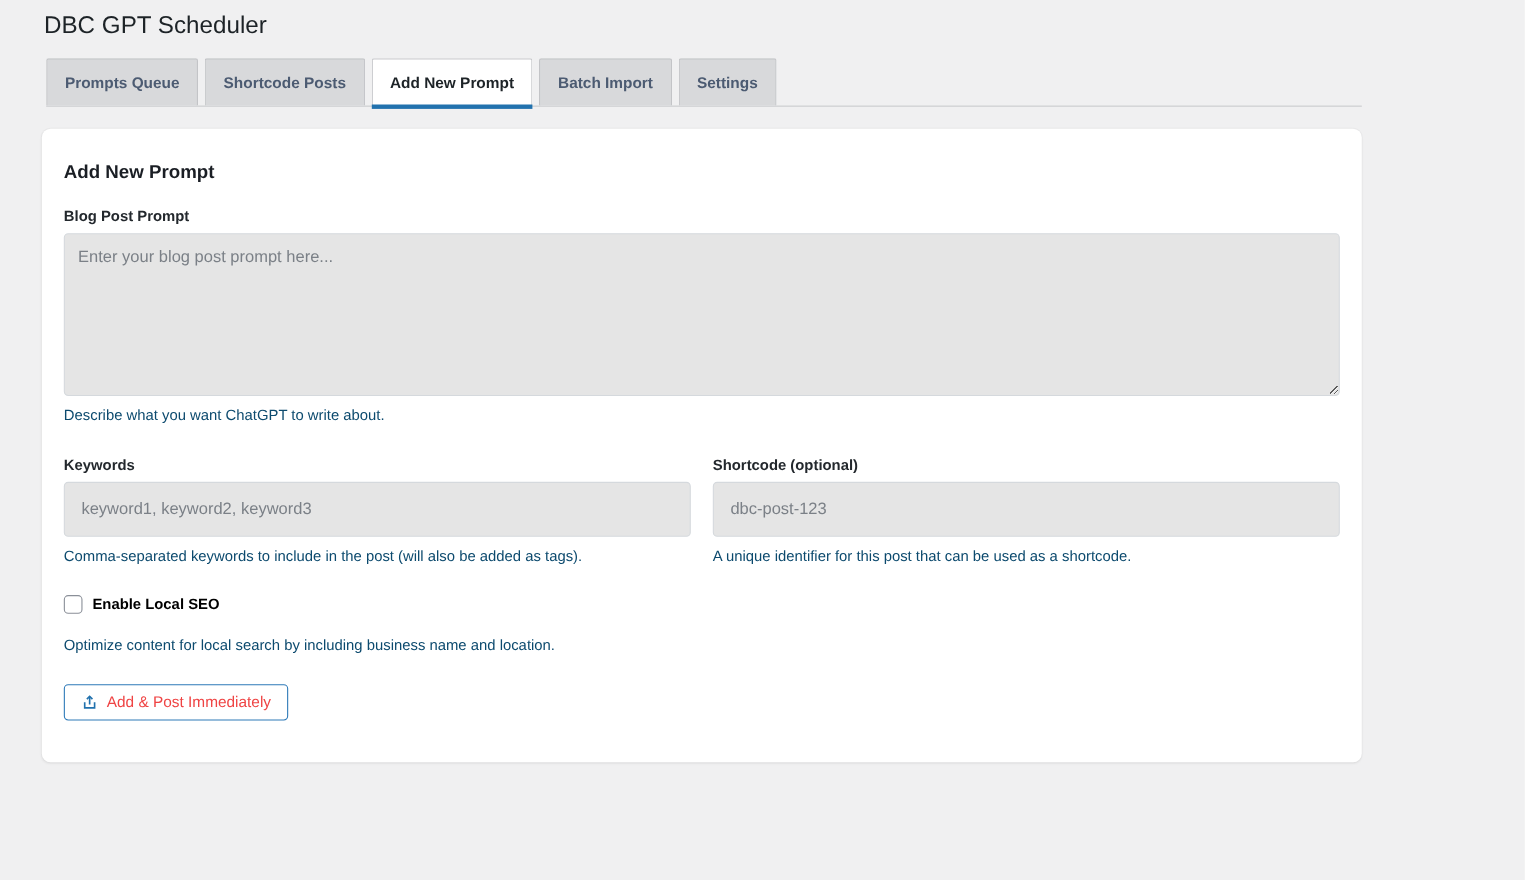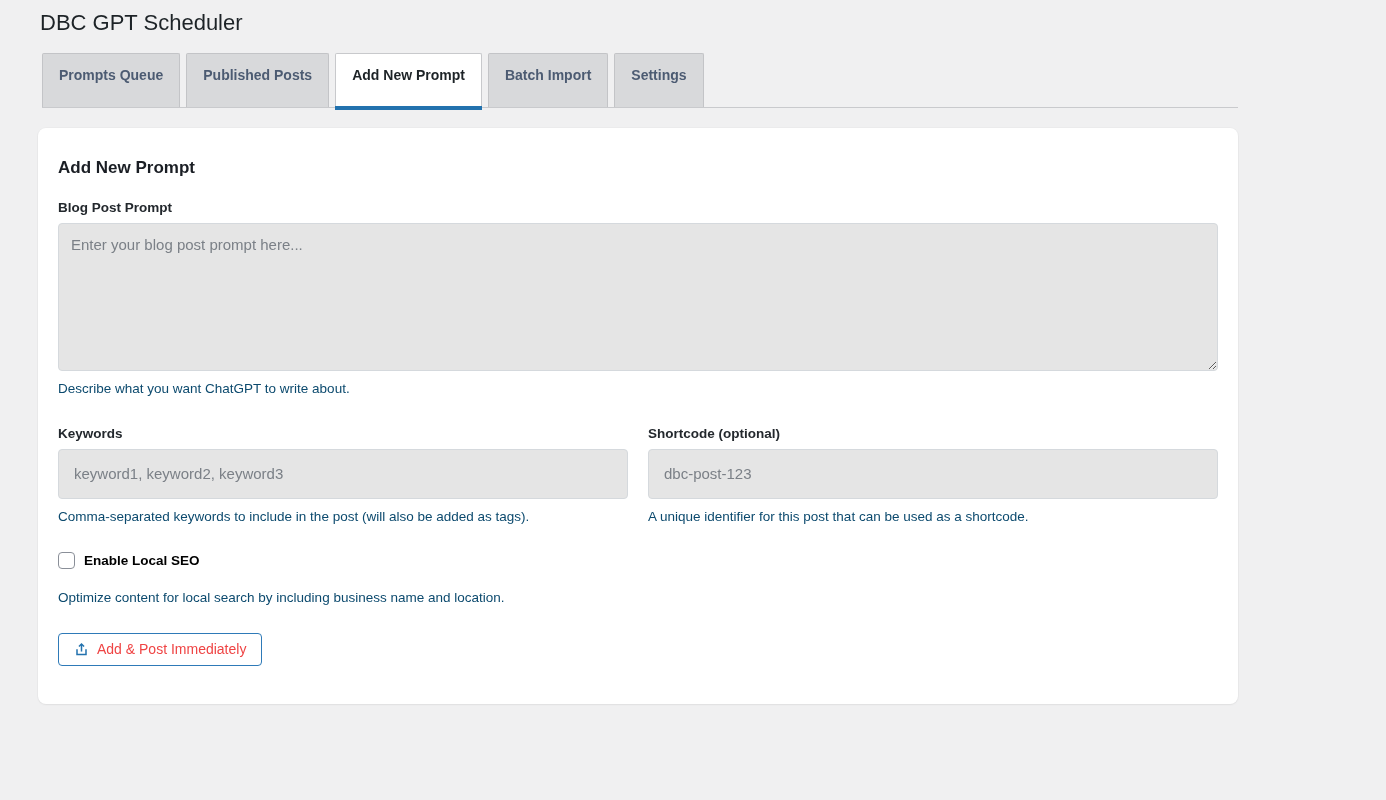--- a/index.html
+++ b/index.html
@@ -23,21 +23,21 @@
   .tabs {
     display: flex;
     align-items: flex-end;
     gap: 6px;
     margin: 15px 0 0 42px;
     width: 1196px;
     border-bottom: 1px solid #c9cacd;
   }
   .tab {
     position: relative;
-    padding: 13px 16px 24px;
+    padding: 13px 16px 13px;
     background: #d8d9db;
     border: 1px solid #c3c4c7;
     border-bottom: none;
     font-size: 14px;
     font-weight: 600;
     color: #4c5b72;
     cursor: pointer;
     white-space: nowrap;
     border-radius: 2px 2px 0 0;
   }
@@ -155,21 +155,21 @@
   }
   .btn .icon { display: inline-flex; flex: none; }
 </style>
 </head>
 <body>
 
 <h1 class="page-title">DBC GPT Scheduler</h1>
 
 <nav class="tabs">
   <a class="tab">Prompts Queue</a>
-  <a class="tab">Published Posts</a>
+  <a class="tab">Shortcode Posts</a>
   <a class="tab active">Add New Prompt</a>
   <a class="tab">Batch Import</a>
   <a class="tab">Settings</a>
 </nav>
 
 <section class="card">
 
   <h2 class="card-heading">Add New Prompt</h2>
 
   <label class="field-label">Blog Post Prompt</label>

